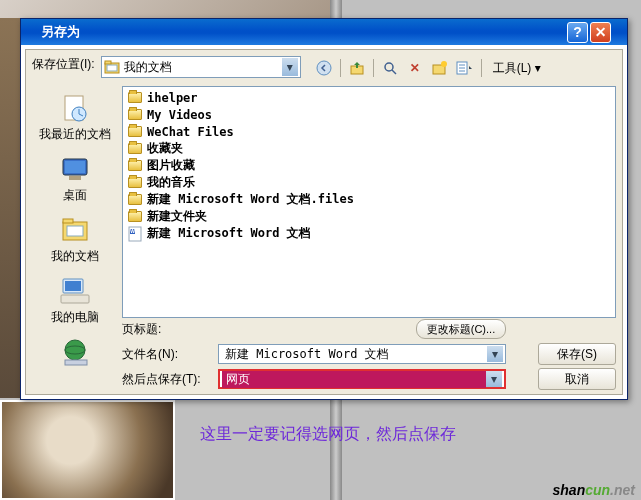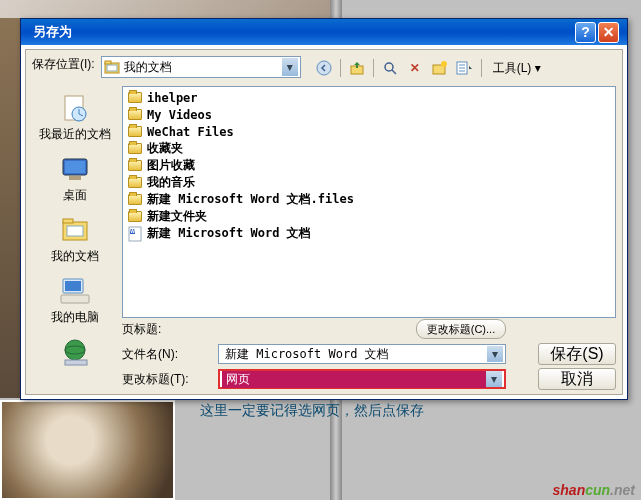--- a/index.html
+++ b/index.html
@@ -8,21 +8,21 @@
 
 .bg-panel { position: absolute; background: linear-gradient(135deg, #d8d0c8, #a89888); }
 .bg-left-top { left: 0; top: 0; width: 330px; height: 18px; }
 .bg-left-a { left: 0; top: 18px; width: 20px; height: 380px; background: linear-gradient(180deg,#8b7355,#5a4a3a); }
 .bg-cat { left:0; top:400px; width:175px; height:100px; background: radial-gradient(circle at 40% 40%, #e8dcc8 20%, #8a7050 60%, #4a3828 90%); border:2px solid #fff; }
 
 .divider { position: absolute; left: 330px; top: 0; width: 12px; height: 500px; background: linear-gradient(90deg,#888,#ccc,#888); }
 
 .dialog { position: absolute; left: 20px; top: 18px; width: 608px; height: 382px; background: #fff; border: 1px solid #0a246a; box-shadow: 2px 2px 6px rgba(0,0,0,.4); }
 
-.titlebar { height: 26px; background: linear-gradient(180deg,#0a6cce 0%,#0050c8 45%,#0050c8 55%,#1e7ae0 100%); color: #fff; display: flex; align-items: center; padding: 0 8px; font-weight: bold; position: relative; }
+.titlebar { height: 26px; background: linear-gradient(180deg,#0a6cce 0%,#0050c8 45%,#0050c8 55%,#1e7ae0 100%); color: #fff; display: flex; align-items: center; padding: 0 16px; font-weight: bold; position: relative; }
 .titlebar-text { flex: 1; padding-left: 4px; font-size: 13px; }
 .title-btn { width: 21px; height: 21px; margin-left: 2px; border: 1px solid #fff; border-radius: 3px; display: flex; align-items: center; justify-content: center; color: #fff; font-weight: bold; font-size: 14px; cursor: pointer; }
 .help-btn { background: linear-gradient(180deg,#6aaaf0,#1666d6); }
 .close-btn { background: linear-gradient(180deg,#f08050,#d04020); }
 
 .dlg-body { position: absolute; left: 4px; top: 30px; right: 4px; bottom: 4px; background: #efebde; border: 1px solid #aca899; }
 
 
 .toolbar { position: absolute; left: 6px; top: 6px; right: 6px; height: 24px; display: flex; gap: 6px; }
 .tb-label { white-space: nowrap; }
@@ -49,26 +49,26 @@
 
 
 .bottom-area { position: absolute; left: 96px; right: 6px; bottom: 4px; height: 72px; }
 .field-row { display:flex; align-items:center; height:22px; margin-bottom:3px; gap:24px; }
 .field-label { width: 72px; white-space:nowrap; }
 .field-combo { flex:1; height:20px; background:#fff; border:1px solid #7f9db9; display:flex; align-items:center; padding:0 2px; }
 .field-combo.highlighted { border:2px solid #e03030; }
 .field-combo .txt { flex:1; padding:0 4px; font-family:"SimSun",monospace; }
 .field-combo.highlighted .txt { background:#be185d; color:#fff; }
 .field-combo .arrow { width:16px; height:16px; background: linear-gradient(180deg,#cde,#9bd); display:flex;align-items:center;justify-content:center; color:#345; }
-.dlg-btn { width:78px; height:22px; margin-left:8px; background:linear-gradient(180deg,#fff,#e8e4d8); border:1px solid #aca899; border-radius:3px; cursor:pointer; font-size:16px; text-align:center; }
+.dlg-btn { width:78px; height:22px; margin-left:8px; background:linear-gradient(180deg,#fff,#e8e4d8); border:1px solid #aca899; border-radius:3px; cursor:pointer; font-size:12px; text-align:center; }
 .change-title-btn { width:90px; height:20px; background:linear-gradient(180deg,#fff,#e8e4d8); border:1px solid #aca899; border-radius:9px; cursor:pointer; font-size:11px; }
 
-.annotation { position:absolute; left:200px; top:402px; color:#0c4a6e; font-size:14px; }
+.annotation { position:absolute; left:200px; top:424px; color:#6d28d9; font-size:16px; }
 .watermark { position:absolute; right:6px; bottom:2px; font-size:14px; font-style:italic; font-weight:bold; }
-.watermark .blue{color:#b91c1c;} .watermark .green{color:#55aa33;}
+.watermark .blue{color:#000000;} .watermark .green{color:#55aa33;}
 
 
 .folder-shape { width:14px; height:11px; background:linear-gradient(180deg,#fff2b0,#e8c040); border:1px solid #b89020; border-radius:1px; position:relative; }
 .folder-shape::before { content:''; position:absolute; top:-3px; left:0; width:6px; height:3px; background:#e8c040; border:1px solid #b89020; border-bottom:none; border-radius:1px 1px 0 0; }
 </style>
 </head>
 <body>
 
 <div class="bg-panel bg-left-top"></div>
 <div class="bg-panel bg-left-a"></div>
@@ -269,21 +269,21 @@
       </div>
       <div class="field-row">
         <span class="field-label">文件名(N):</span>
         <div class="field-combo">
           <span class="txt">新建 Microsoft Word 文档</span>
           <span class="arrow">▾</span>
         </div>
         <button class="dlg-btn">保存(S)</button>
       </div>
       <div class="field-row">
-        <span class="field-label">更改标题(T):</span>
+        <span class="field-label">然后点保存(T):</span>
         <div class="field-combo highlighted">
           <span class="txt">网页</span>
           <span class="arrow">▾</span>
         </div>
         <button class="dlg-btn">取消</button>
       </div>
     </div>
 
   </div>
 </div>

